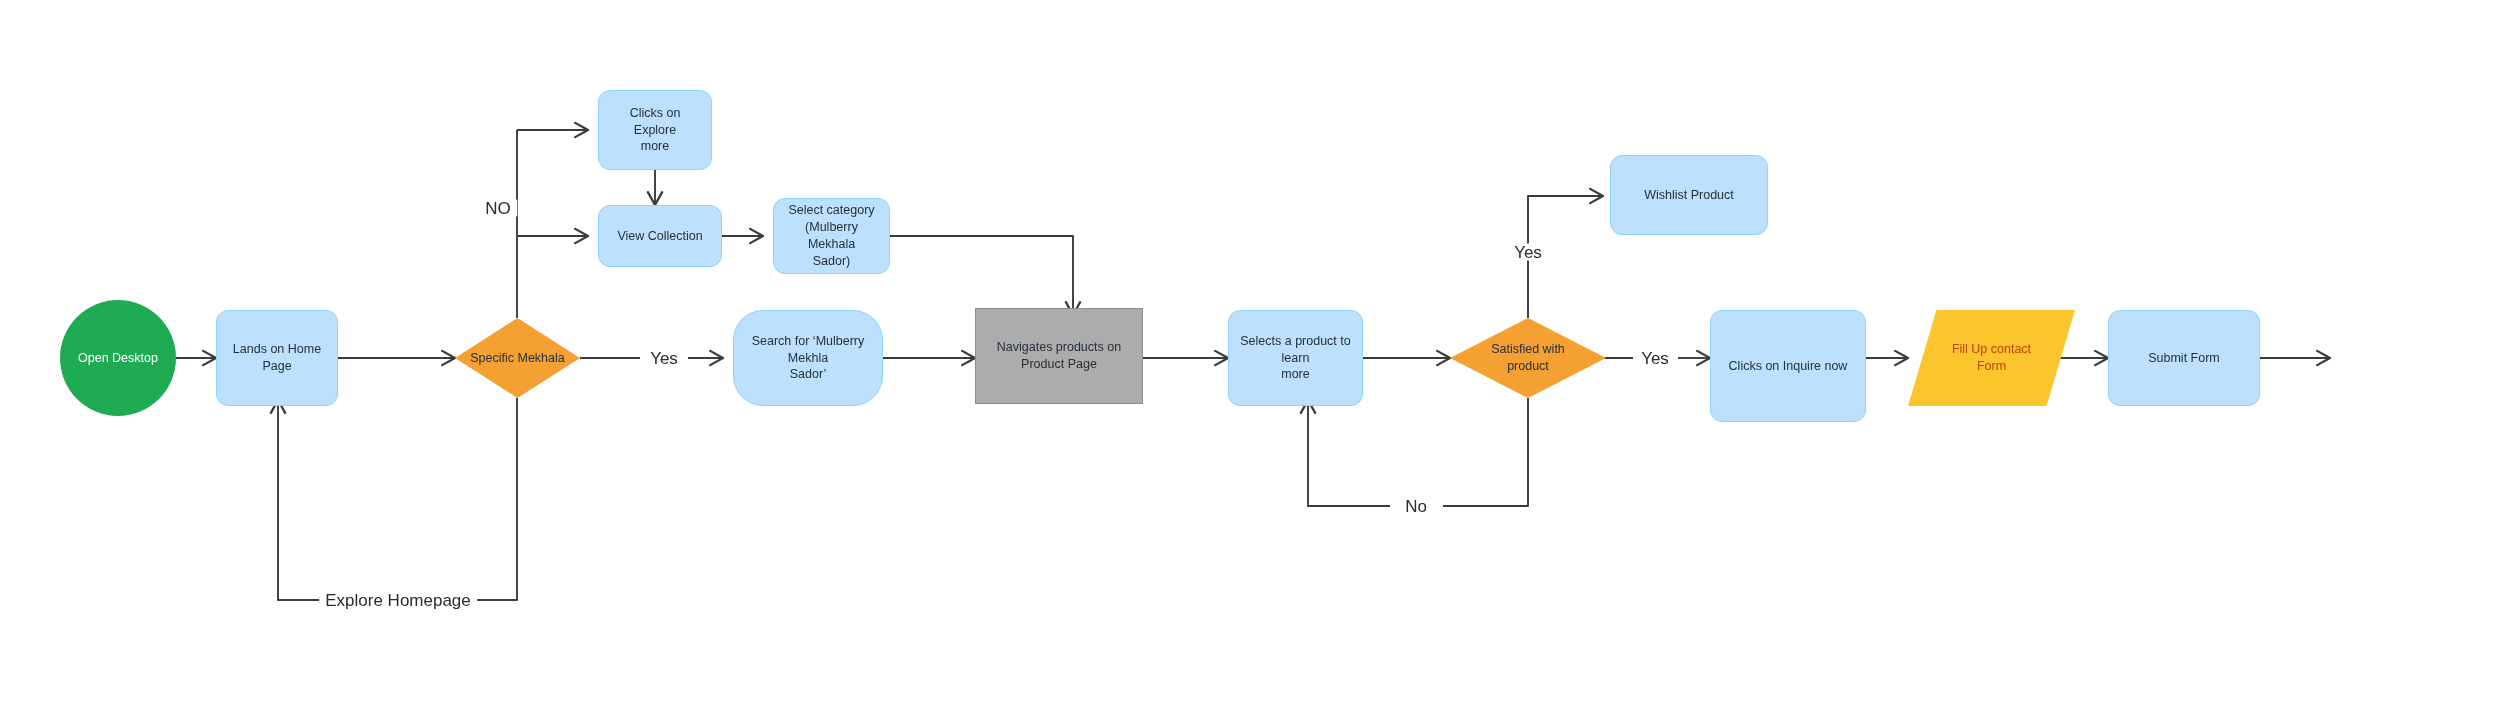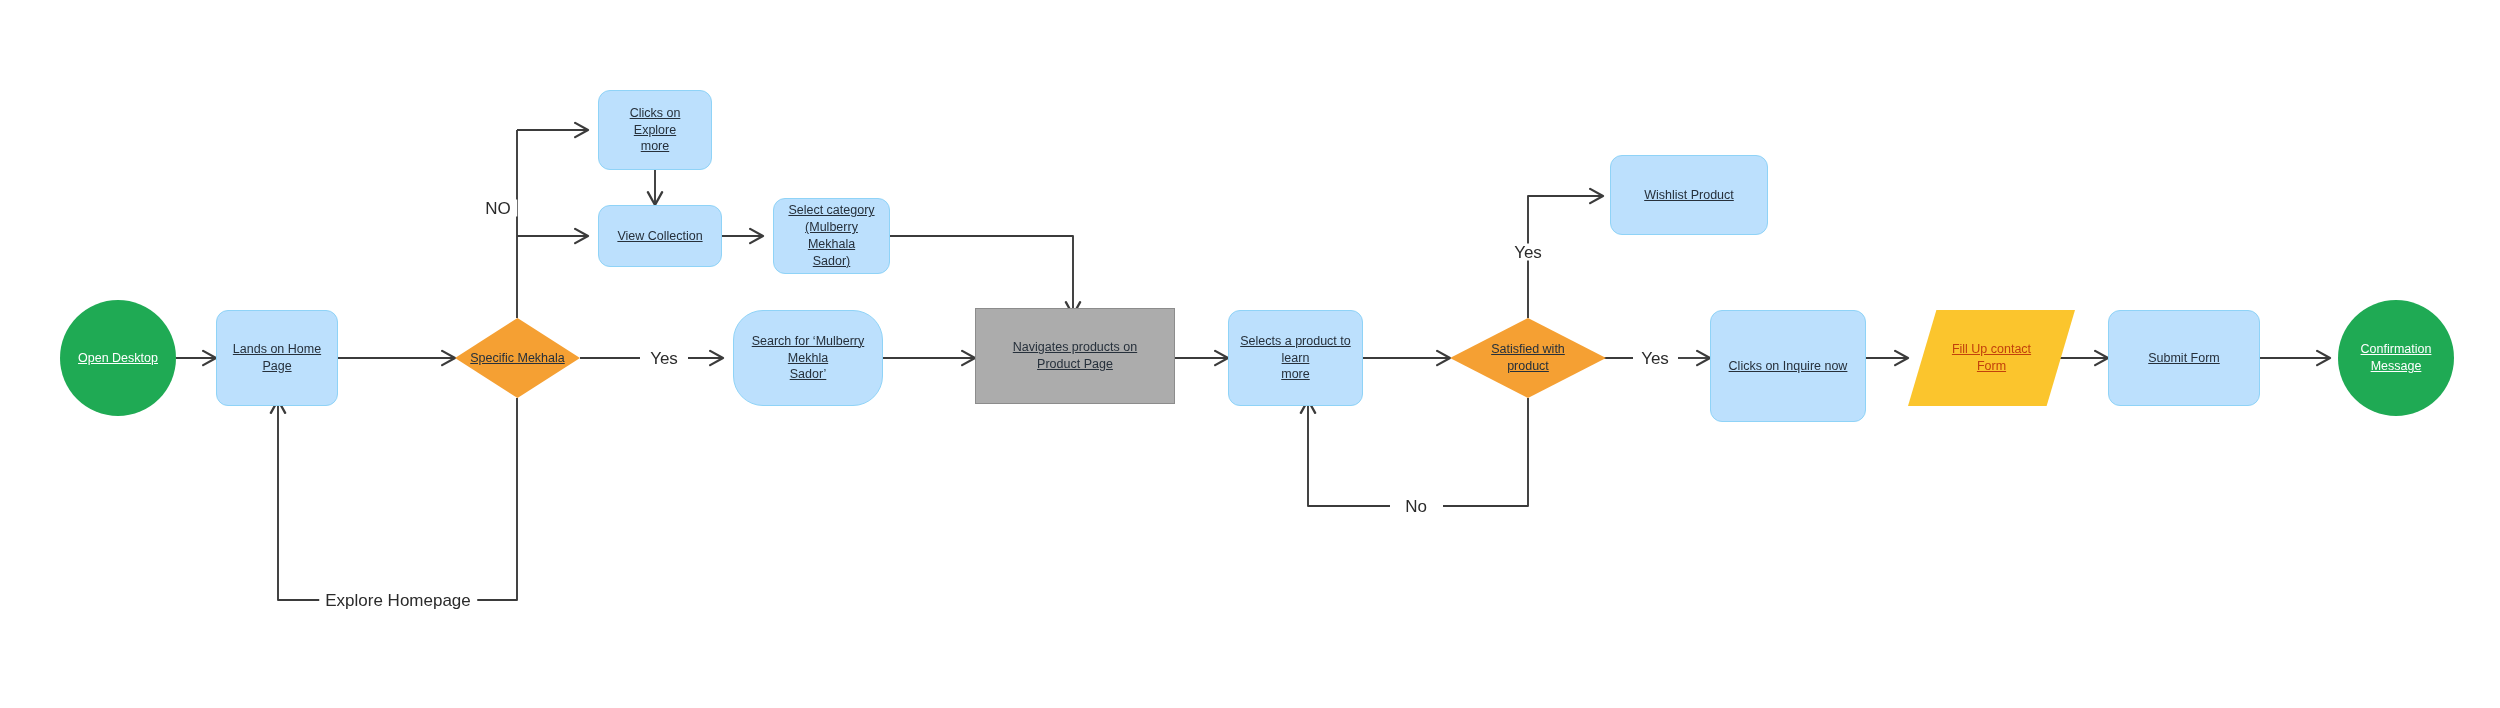--- a/index.html
+++ b/index.html
@@ -28,21 +28,20 @@
   }
   .node {
     position: absolute;
     box-sizing: border-box;
     display: flex;
     align-items: center;
     justify-content: center;
     text-align: center;
     line-height: 1.35;
     z-index: 3;
-    text-decoration: underline;
   }
   .node .label {
     display: block;
     padding: 0 8px;
     white-space: pre-line;
   }
   
   .n-terminator {
     border-radius: 50%;
     background: #1FAA54;
@@ -190,21 +189,21 @@
     <span class="label">Select category
 (Mulberry Mekhala
 Sador)</span>
   </div>
 
   <div class="node n-process" style="left:733px; top:310px; width:150px; height:96px;border-radius:30px;">
     <span class="label">Search for ‘Mulberry Mekhla
 Sador’</span>
   </div>
 
-  <div class="node n-system" style="left:975px; top:308px; width:200px; height:96px;text-align:center;">
+  <div class="node n-system" style="left:975px; top:308px; width:168px; height:96px;text-align:center;">
     <span class="label">Navigates products on
 Product Page</span>
   </div>
 
   <div class="node n-process" style="left:1228px; top:310px; width:135px; height:96px;">
     <span class="label">Selects a product to learn
 more</span>
   </div>
 
   <div class="node n-decision" style="left:1450px; top:318px; width:156px; height:80px;">
@@ -224,24 +223,20 @@
   <div class="node n-input" style="left:1908px; top:310px; width:167px; height:96px;">
     <span class="para-bg"></span>
     <span class="label">Fill Up contact
 Form</span>
   </div>
 
   <div class="node n-process" style="left:2108px; top:310px; width:152px; height:96px;">
     <span class="label">Submit Form</span>
   </div>
 
-  <div class="node n-terminator" style="left:2338px; top:300px; width:116px; height:116px;">
-    <span class="label">Confirmation
-Message</span>
-  </div>
 
   <div class="edge-label" style="left:498px; top:208px; transform:translate(-50%,-50%);">NO</div>
 
   <div class="edge-label" style="left:664px; top:358px; transform:translate(-50%,-50%);">Yes</div>
 
   <div class="edge-label" style="left:398px; top:600px; transform:translate(-50%,-50%);">Explore Homepage</div>
 
   <div class="edge-label" style="left:1528px; top:252px; transform:translate(-50%,-50%);">Yes</div>
 
   <div class="edge-label" style="left:1655px; top:358px; transform:translate(-50%,-50%);">Yes</div>

